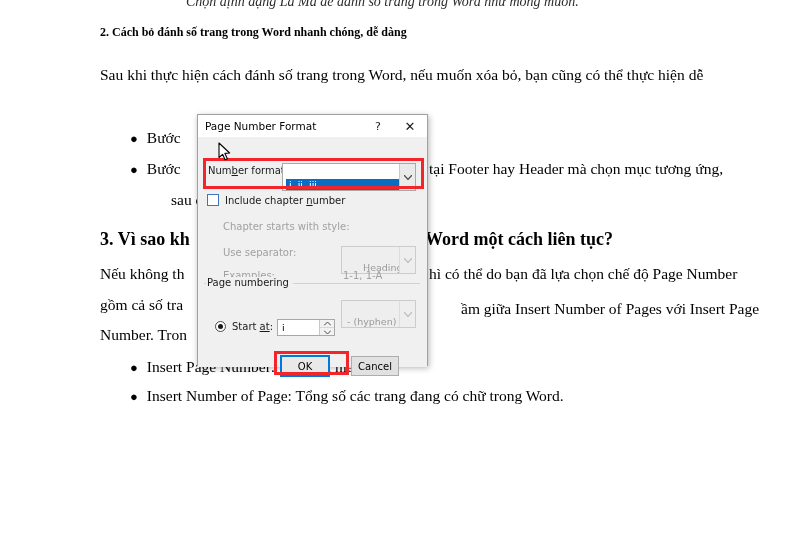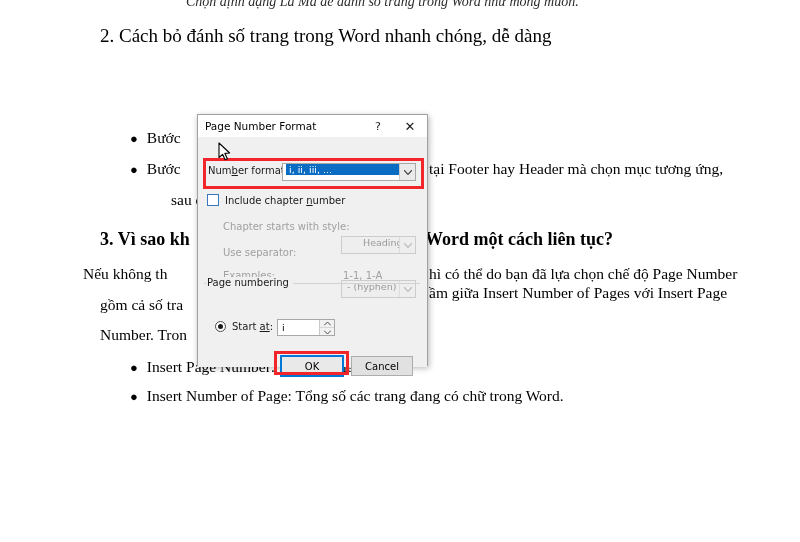--- a/index.html
+++ b/index.html
@@ -34,22 +34,22 @@
     line-height: 1.1;
   }
 
   .doc-italic {
     font-style: italic;
     font-size: 14px;
     color: #2b2b2b;
   }
 
   .doc-h2 {
-    font-weight: normal;
-    font-size: 19px;
+    font-weight: bold;
+    font-size: 12px;
   }
 
   .doc-h3 {
     font-weight: bold;
     font-size: 18px;
   }
 
   .bullet-row {
     position: absolute;
     display: flex;
@@ -139,25 +139,25 @@
     align-items: center;
   }
 
   .lbl { font-size: 10px; color: #1a1a1a; white-space: nowrap; }
   .lbl-dim { font-size: 10px; color: #a0a0a0; white-space: nowrap; }
   .lbl u { text-decoration: underline; }
 
   
   .combo {
     position: relative;
-    height: 18px;
+    height: 28px;
     background: #ffffff;
     border: 1px solid #a8a8a8;
     display: flex;
-    align-items: flex-start;
+    align-items: flex-end;
   }
   .combo-text {
     flex: 1;
     font-size: 9.5px;
     padding-left: 3px;
     white-space: nowrap;
     overflow: hidden;
   }
   .combo-sel {
     background: #0b6cc4;
@@ -257,21 +257,21 @@
     display: flex;
     align-items: center;
     justify-content: center;
   }
   .spin-dn { border-top: 1px solid #d8d8d8; }
 
   
   .btn {
     position: absolute;
     height: 20px;
-    width: 62px;
+    width: 48px;
     font-size: 10px;
     background: #e1e1e1;
     border: 1px solid #adadad;
     display: flex;
     align-items: center;
     justify-content: center;
     color: #000;
   }
   #btn-ok {
     left: 83px;
@@ -298,47 +298,48 @@
 <body>
 
 <div id="page">
 
   <div class="doc">
 
     <div class="doc-line doc-italic" style="left:186px; top:-6px;">Chọn định dạng La Mã để đánh số trang trong Word như mong muốn.</div>
 
     <div class="doc-line doc-h2" style="left:100px; top:26px;">2. Cách bỏ đánh số trang trong Word nhanh chóng, dễ dàng</div>
 
+    <div class="doc-line" style="left:100px; top:66px;">Sau khi thực hiện cách đánh số trang trong Word, nếu muốn xóa bỏ, bạn cũng có thể thực hiện dễ</div>
 
 
     <div class="bullet-row" style="left:130px; top:129px;">
       <span class="bullet-dot">●</span>
       <span>Bước</span>
     </div>
 
     <div class="bullet-row" style="left:130px; top:160px;">
       <span class="bullet-dot">●</span>
       <span>Bước</span>
     </div>
 
     <div class="doc-line" style="left:429px; top:160px;">tại Footer hay Header mà chọn mục tương ứng,</div>
 
     <div class="doc-line" style="left:155px; top:191px;margin-left:16px;">sau đó</div>
 
     <div class="doc-line doc-h3" style="left:100px; top:230px;">3. Vì sao kh</div>
 
     <div class="doc-line doc-h3" style="left:425px; top:230px;">Word một cách liên tục?</div>
 
-    <div class="doc-line" style="left:83px; top:265px;">Nếu không th</div>
+    <div class="doc-line" style="left:100px; top:265px;">Nếu không th</div>
 
     <div class="doc-line" style="left:429px; top:265px;">hì có thể do bạn đã lựa chọn chế độ Page Number</div>
 
     <div class="doc-line" style="left:100px; top:296px;">gồm cả số tra</div>
 
-    <div class="doc-line" style="left:429px; top:284px;">ầm giữa Insert Number of Pages với Insert Page</div>
+    <div class="doc-line" style="left:429px; top:300px;padding-left:32px;">ầm giữa Insert Number of Pages với Insert Page</div>
 
     <div class="doc-line" style="left:100px; top:326px;">Number. Tron</div>
 
     <div class="bullet-row" style="left:130px; top:358px;">
       <span class="bullet-dot">●</span>
       <span>Insert Page Number: Số trang hiển thị.</span>
     </div>
 
     <div class="bullet-row" style="left:130px; top:387px;">
       <span class="bullet-dot">●</span>

